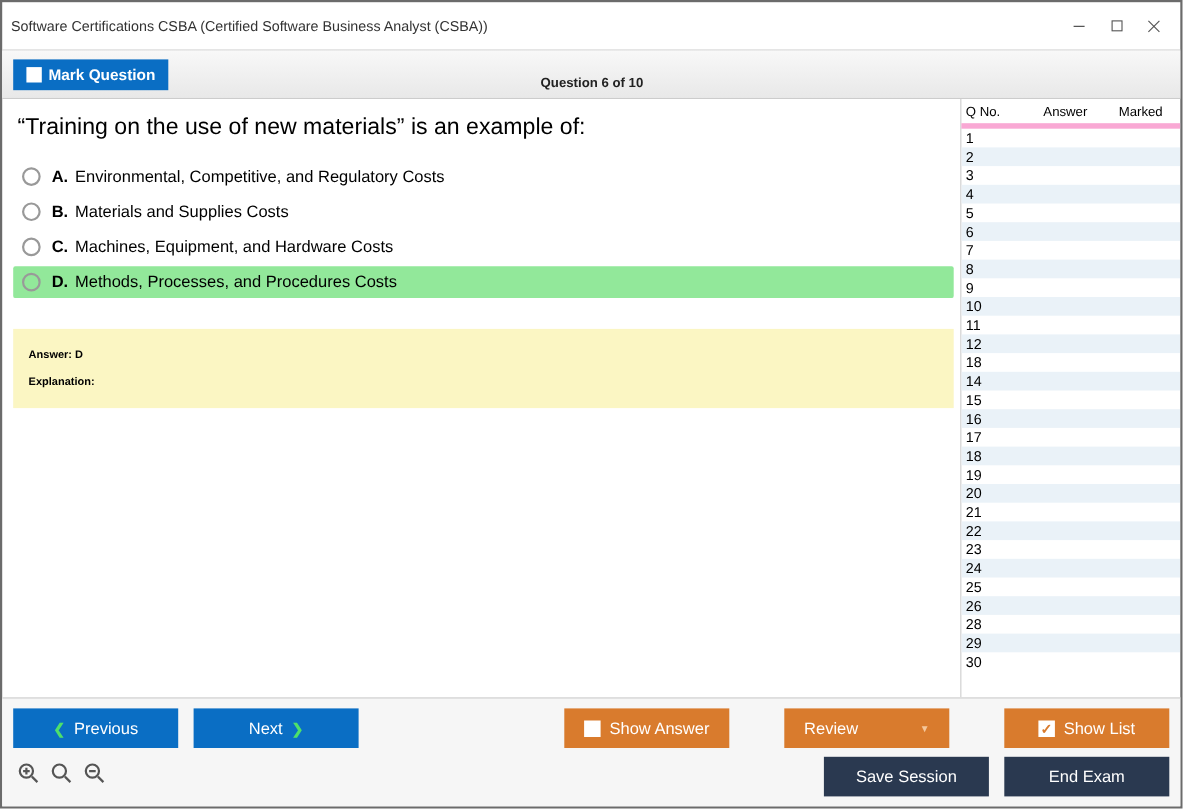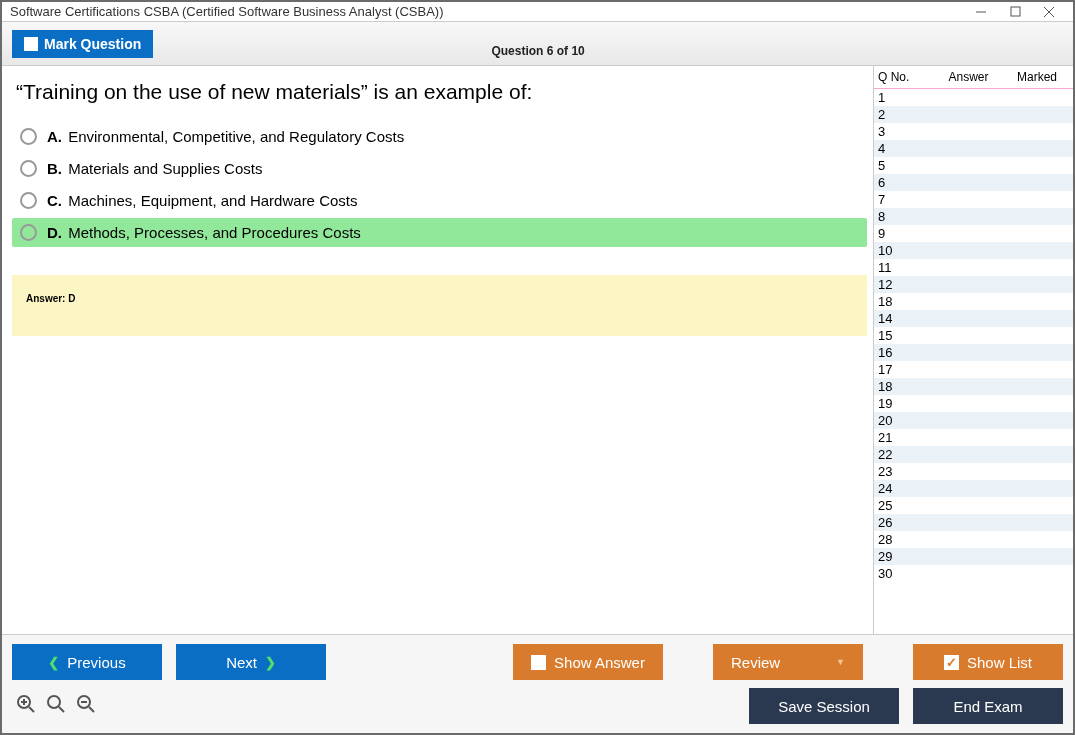--- a/index.html
+++ b/index.html
@@ -4,21 +4,21 @@
 <style>
   * { box-sizing: border-box; margin: 0; padding: 0; }
   body { font-family: Arial, sans-serif; background: #fff; }
   .window {
     width: 1075px; height: 735px;
     border: 2px solid #6b6b6b;
     display: flex; flex-direction: column;
     position: relative;
   }
   .titlebar {
-    height: 20px; display: flex; align-items: center;
+    height: 44px; display: flex; align-items: center;
     padding: 0 8px; font-size: 13px; color: #333;
     border-bottom: 1px solid #ccc;
   }
   .titlebar-text { flex: 1; }
   .win-controls { display: flex; gap: 18px; padding-right: 8px; }
   .win-btn { width: 16px; height: 16px; display: flex; align-items: center; justify-content: center; color: #555; font-size: 14px; cursor: default; }
   .header {
     background: linear-gradient(#f8f8f8, #e8e8e8);
     border-bottom: 1px solid #ccc;
     display: flex; align-items: center;
@@ -48,21 +48,21 @@
   .opt b { font-weight: bold; margin-right: 2px; }
   .answer-box {
     background: #fbf6c3; margin: 28px 6px 0 0;
     padding: 18px 14px; font-size: 10px;
   }
   .answer-box .ans { font-weight: bold; margin-bottom: 14px; }
   .answer-box .exp-label { font-weight: bold; }
   .side { width: 200px; border-left: 1px solid #ccc; display: flex; flex-direction: column; }
   .side-header {
     display: flex; font-size: 12px;
-    border-bottom: 1px solid #f9a8d4;
+    border-bottom: 5px solid #f9a8d4;
     padding: 4px 4px;
   }
   .side-header .c1 { width: 42px; }
   .side-header .c2 { flex: 1; text-align: center; }
   .side-header .c3 { width: 52px; }
   .side-list { flex: 1; overflow-y: scroll; font-size: 13px; }
   .side-row { display: flex; height: 17px; align-items: center; padding: 0 4px; }
   .side-row:nth-child(even) { background: #eaf2f8; }
   .side-row .c1 { width: 36px; }
   .footer {
@@ -140,20 +140,21 @@
             <span class="radio"></span>
             <span><b>C.</b> Machines, Equipment, and Hardware Costs</span>
           </div>
           <div class="opt selected">
             <span class="radio"></span>
             <span><b>D.</b> Methods, Processes, and Procedures Costs</span>
           </div>
         </div>
       <div class="answer-box">
         <div class="ans">Answer: D</div>
+        <div class="exp-label">Explanation:</div>
       </div>
     </div>
     <div class="side">
       <div class="side-header">
         <div class="c1">Q No.</div>
         <div class="c2">Answer</div>
         <div class="c3">Marked</div>
       </div>
       <div class="side-list" id="sidelist">
           <div class="side-row">

